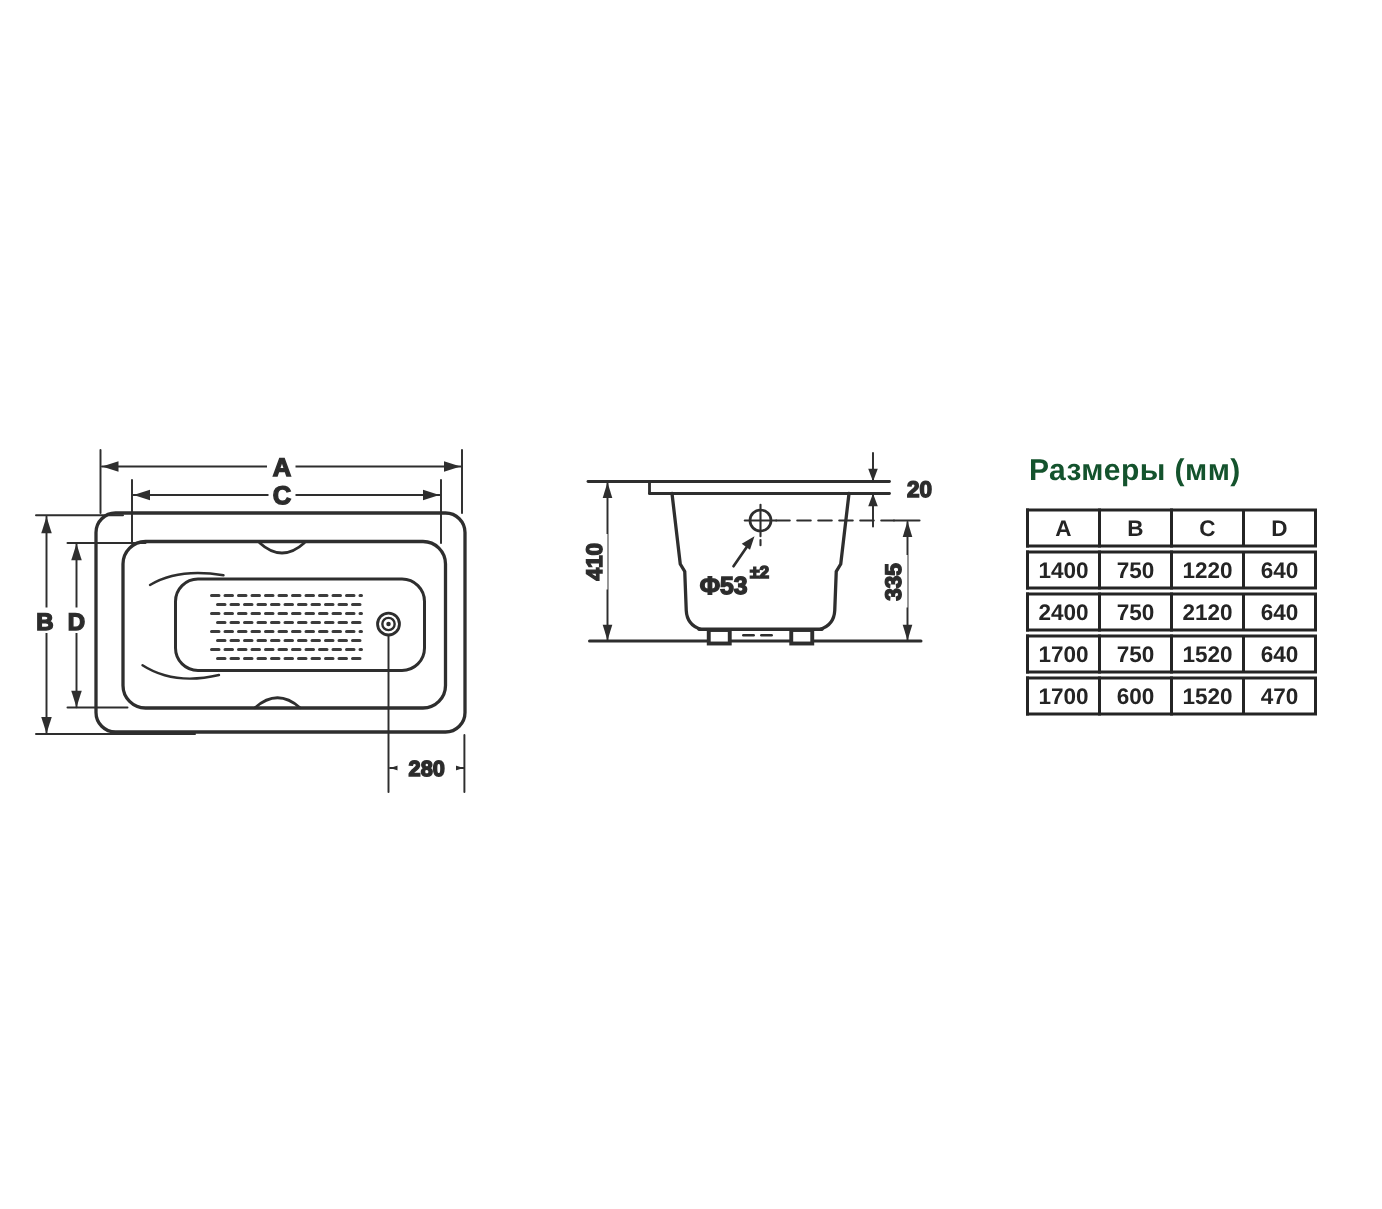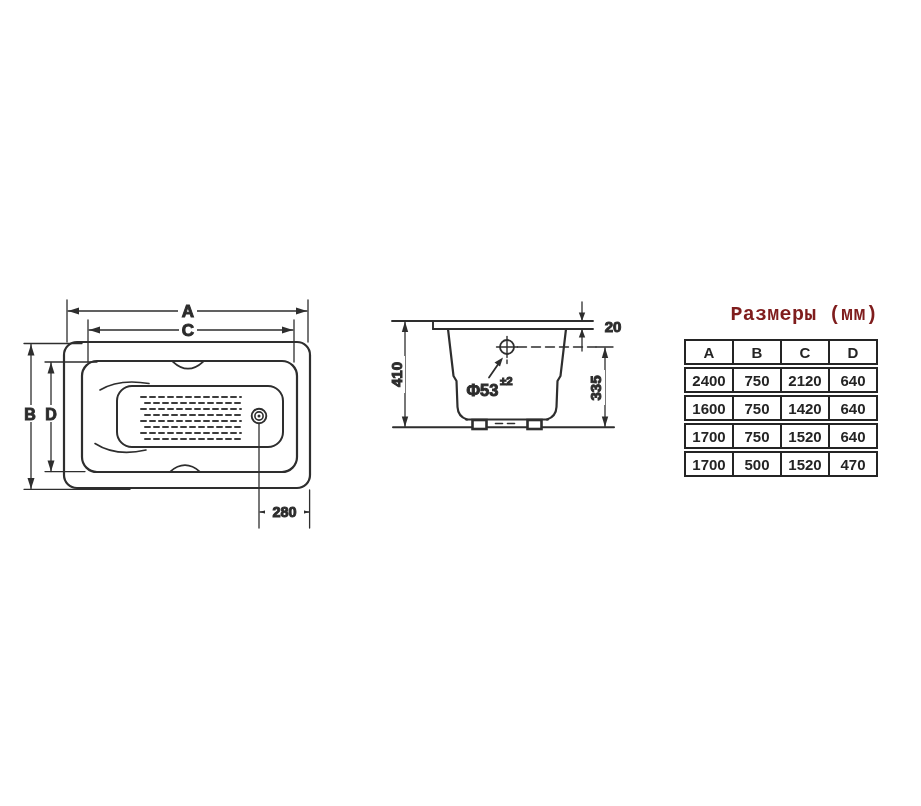--- a/index.html
+++ b/index.html
@@ -4,22 +4,22 @@
 <style>
   html,body{margin:0;padding:0;background:#fff;}
   .canvas{
     position:relative;width:921px;height:806px;background:#ffffff;overflow:hidden;
     font-family:"Liberation Sans","DejaVu Sans",sans-serif;
   }
   .drawing{position:absolute;left:0;top:0;}
   svg text{fill:#2b2b2b;font-weight:700;font-family:"Liberation Sans","DejaVu Sans",sans-serif;}
   .size-block{position:absolute;left:684px;top:303px;}
   .size-title{
-    margin:0 0 11px 2px;font-size:20px;font-weight:700;color:#7f1d1d;
-    font-family:Liberation Mono, monospace;letter-spacing:.3px;text-align:right;
+    margin:0 0 11px 2px;font-size:20px;font-weight:700;color:#14532d;
+    font-family:Liberation Sans, sans-serif;letter-spacing:.3px;
   }
   table.size-table{border-collapse:separate;border-spacing:0 2px;}
   table.size-table th,table.size-table td{
     width:46px;height:20px;text-align:center;vertical-align:middle;
     font-size:15px;font-weight:700;color:#242424;padding:1px 0;
     border:solid #242424;border-width:2px 0 2px 2px;background:#fff;
   }
   table.size-table th:last-child,table.size-table td:last-child{border-right-width:2px;}
 </style>
 </head>
@@ -166,40 +166,40 @@
       <thead>
         <tr>
           <th>A</th>
           <th>B</th>
           <th>C</th>
           <th>D</th>
         </tr>
       </thead>
       <tbody>
         <tr>
+          <td>1400</td>
+          <td>750</td>
+          <td>1220</td>
+          <td>640</td>
+        </tr>
+        <tr>
           <td>2400</td>
           <td>750</td>
           <td>2120</td>
           <td>640</td>
         </tr>
         <tr>
-          <td>1600</td>
-          <td>750</td>
-          <td>1420</td>
-          <td>640</td>
-        </tr>
-        <tr>
           <td>1700</td>
           <td>750</td>
           <td>1520</td>
           <td>640</td>
         </tr>
         <tr>
           <td>1700</td>
-          <td>500</td>
+          <td>600</td>
           <td>1520</td>
           <td>470</td>
         </tr>
       </tbody>
     </table>
   </div>
 
 </div>
 
 </body></html>

